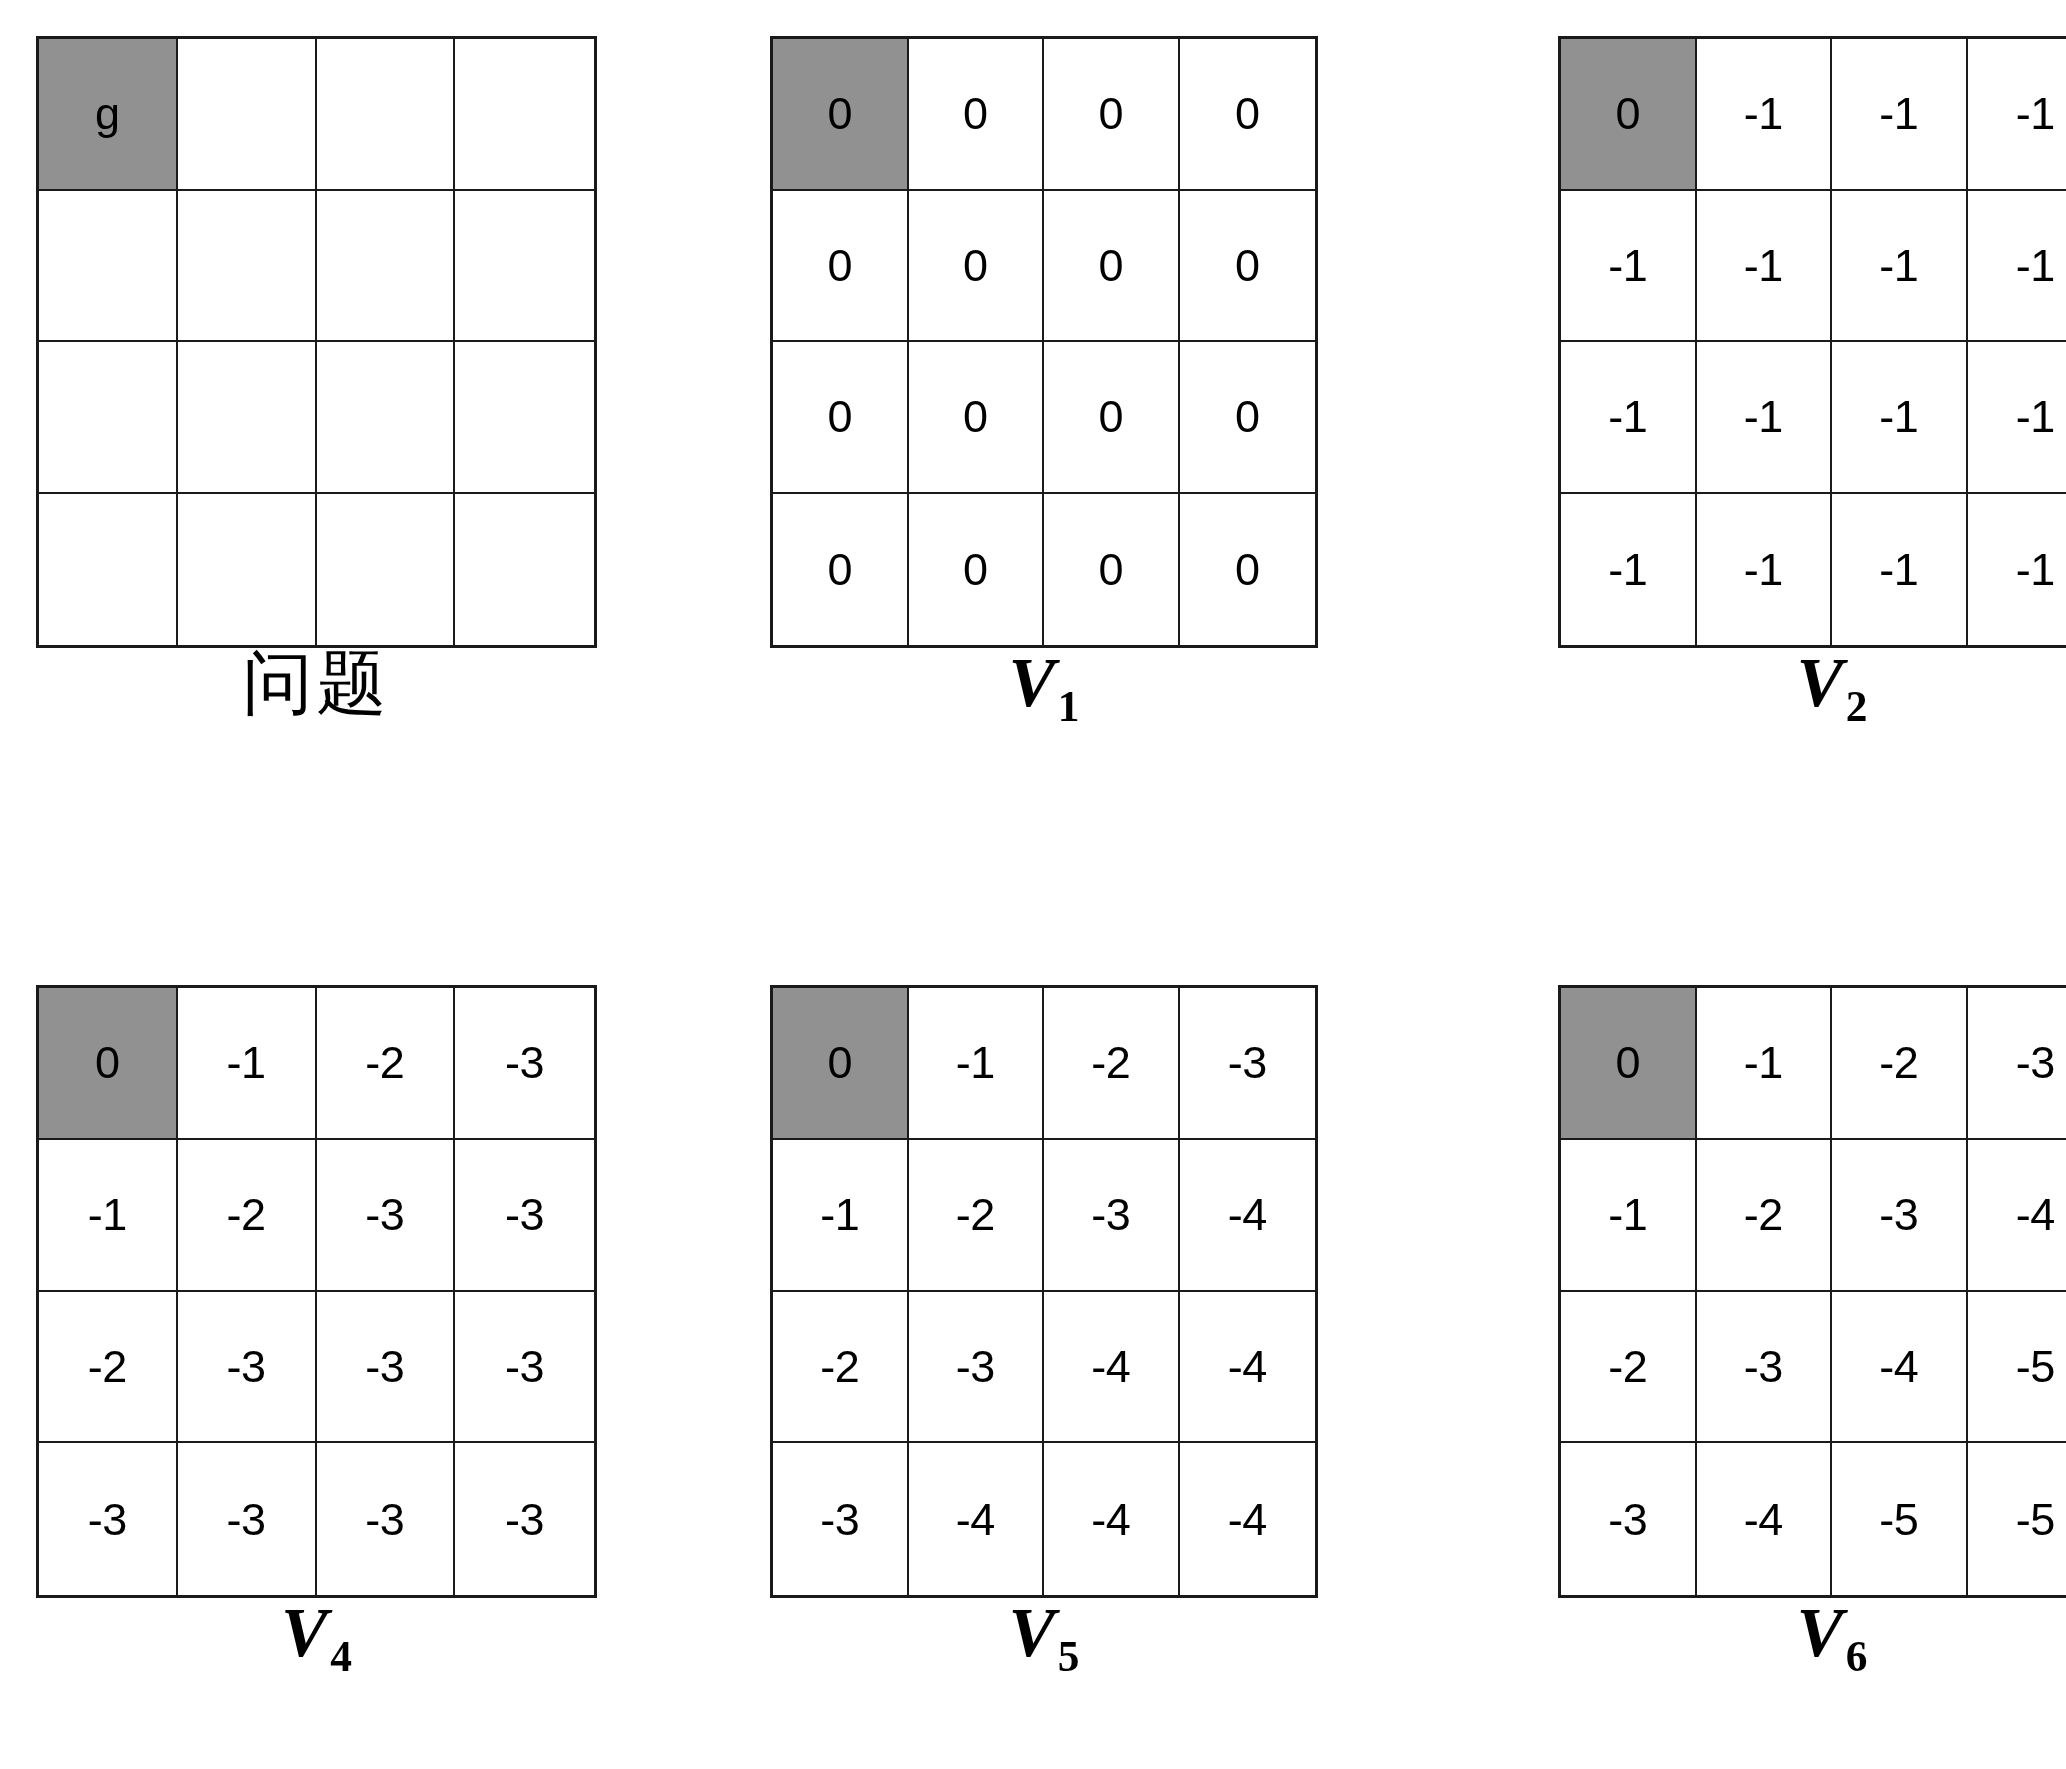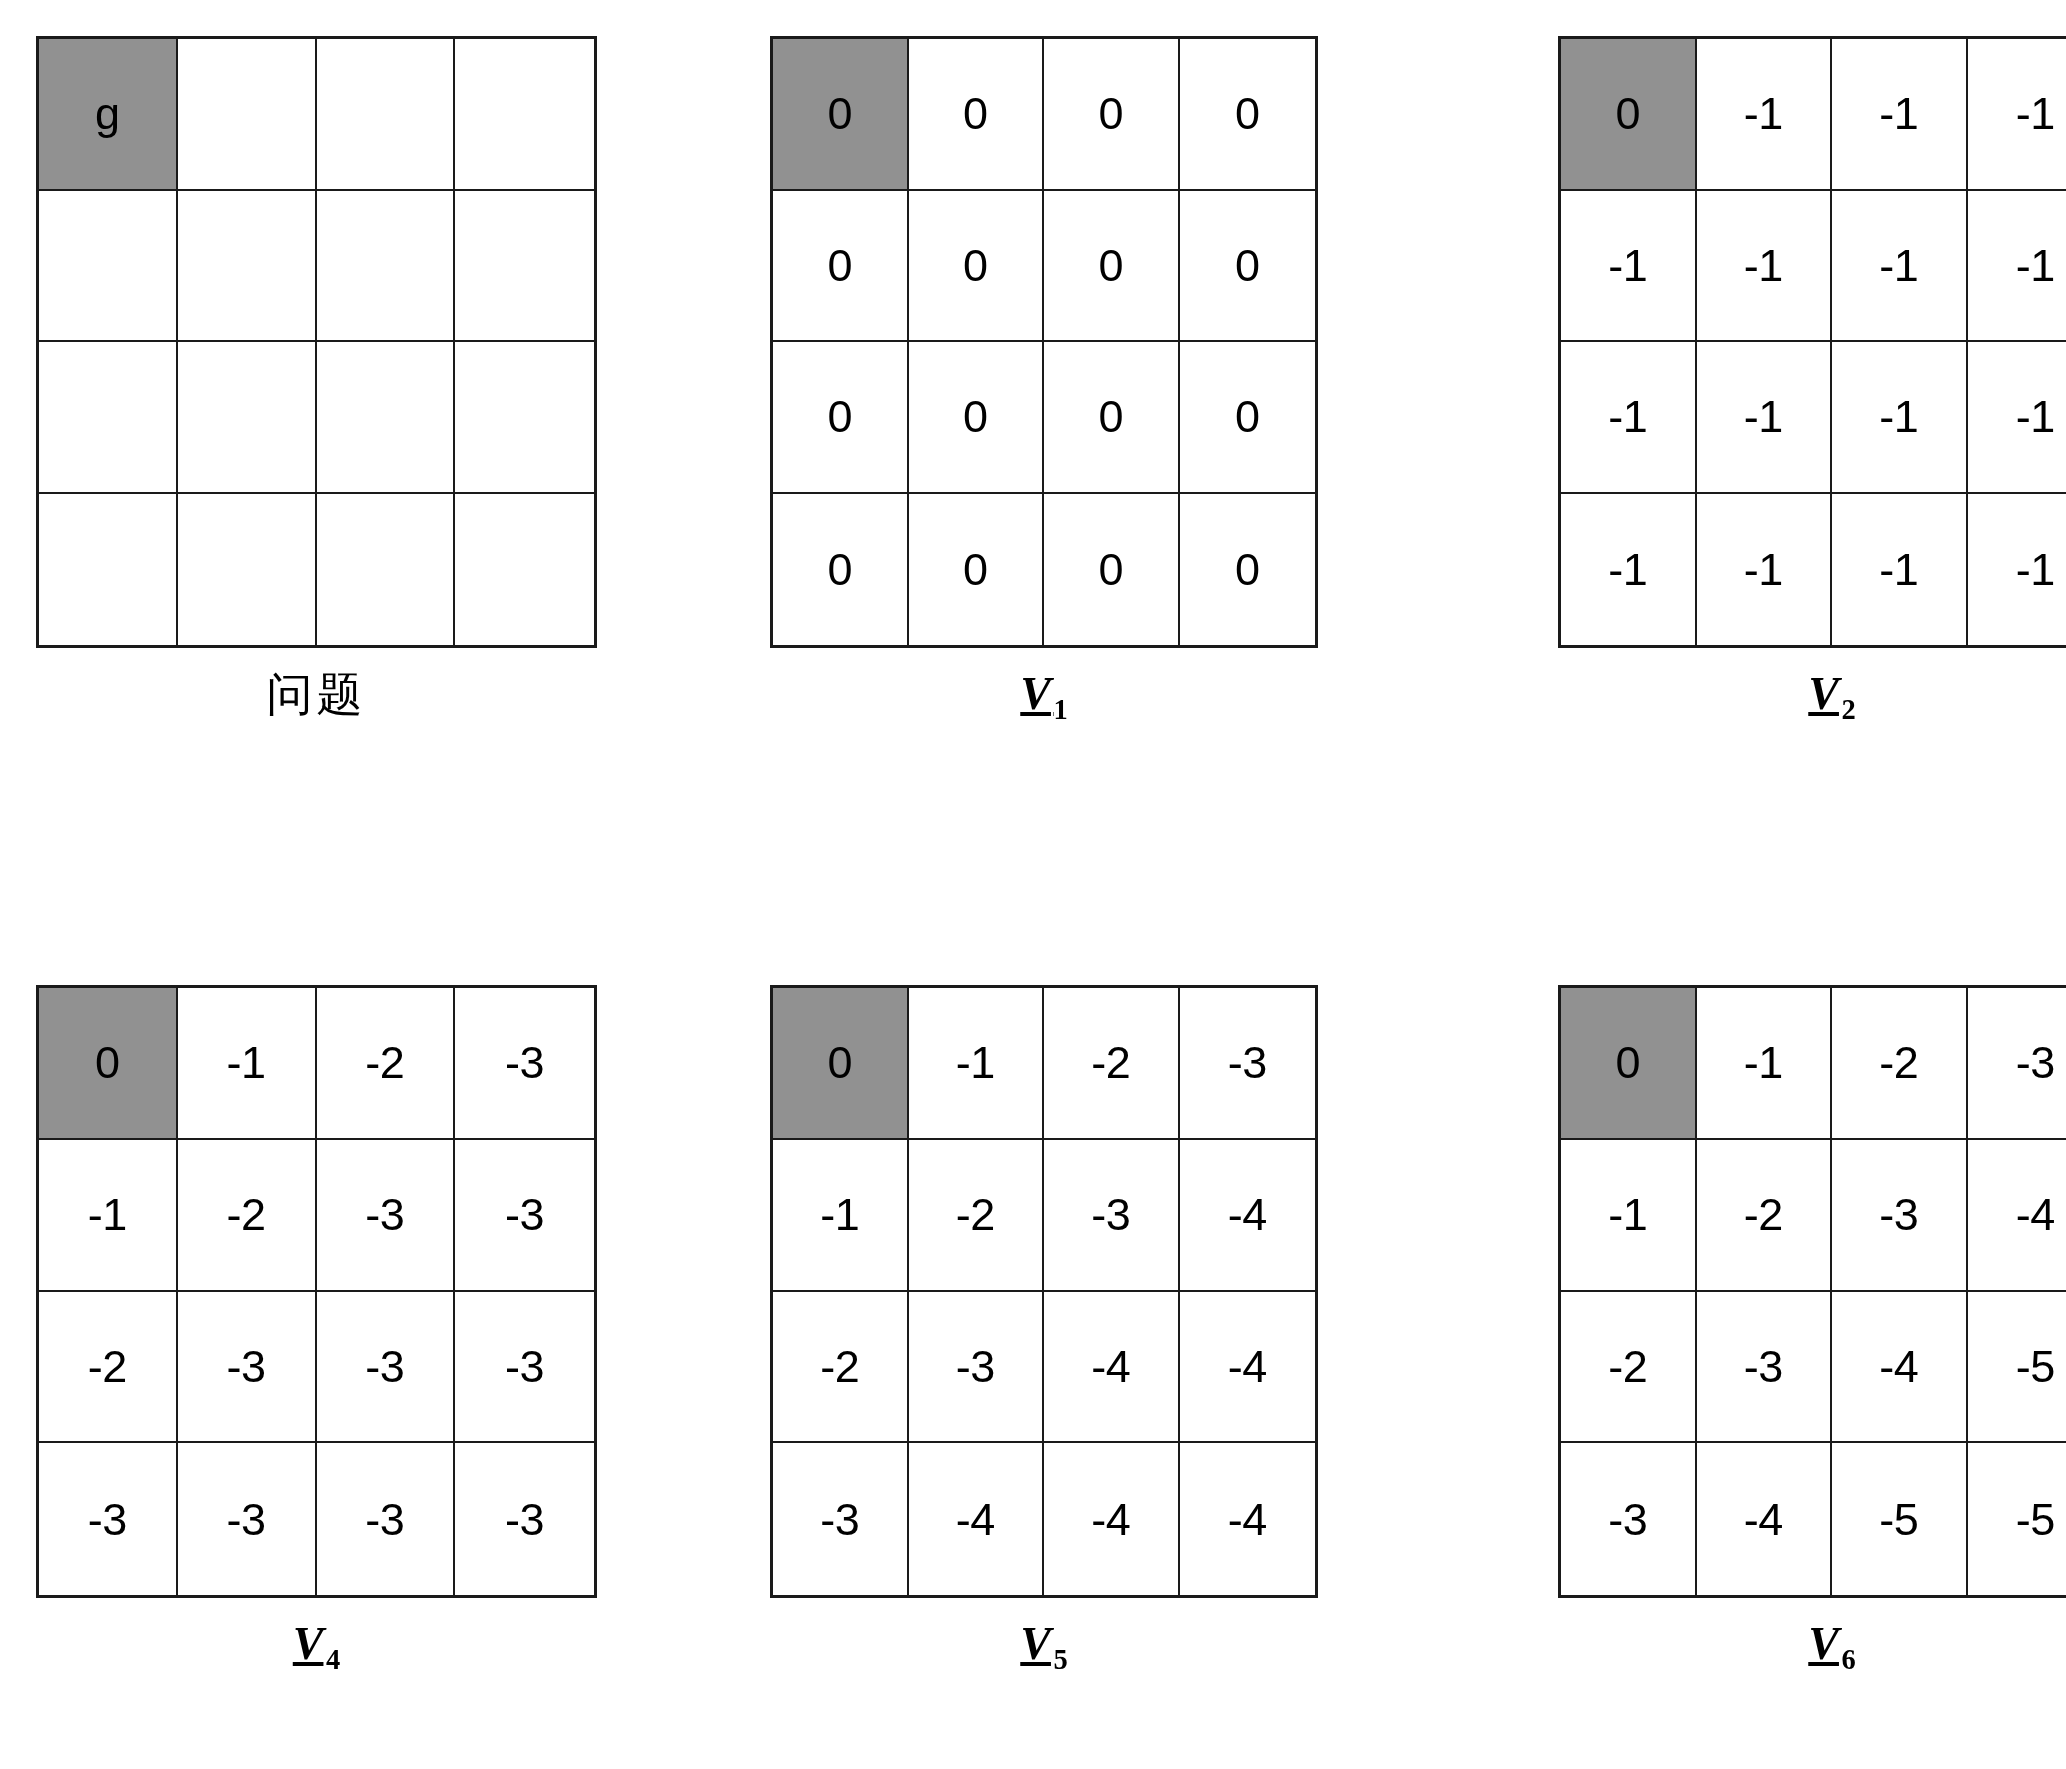--- a/index.html
+++ b/index.html
@@ -51,32 +51,30 @@
     font-size: 45px;
     color: #000000;
     line-height: 1;
     letter-spacing: -0.4px;
   }
   .cell.col-last { border-right: none; }
   .cell.row-last { border-bottom: none; }
   .cell.shaded { background: #919191; }
 
   .label {
-    margin-top: 23px;
-    font-size: 46px;
+    font-size: 70px;
     color: #000000;
     line-height: 1;
     white-space: nowrap;
   }
 
   .label-v {
     font-family: "Liberation Serif", serif;
     font-weight: bold;
     font-style: italic;
-    text-decoration: underline;
   }
   .label-v .sub {
     font-style: normal;
     font-weight: bold;
     font-size: 0.62em;
     vertical-align: sub;
     margin-left: 2.5px;
   }
   .label-cjk {
     font-family: "DejaVu Serif", "Liberation Serif", serif;

